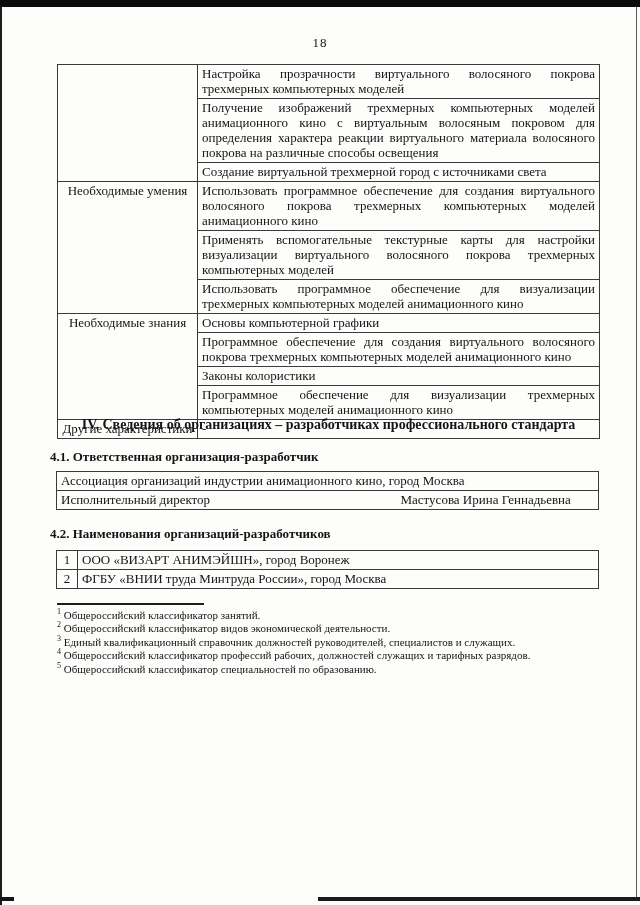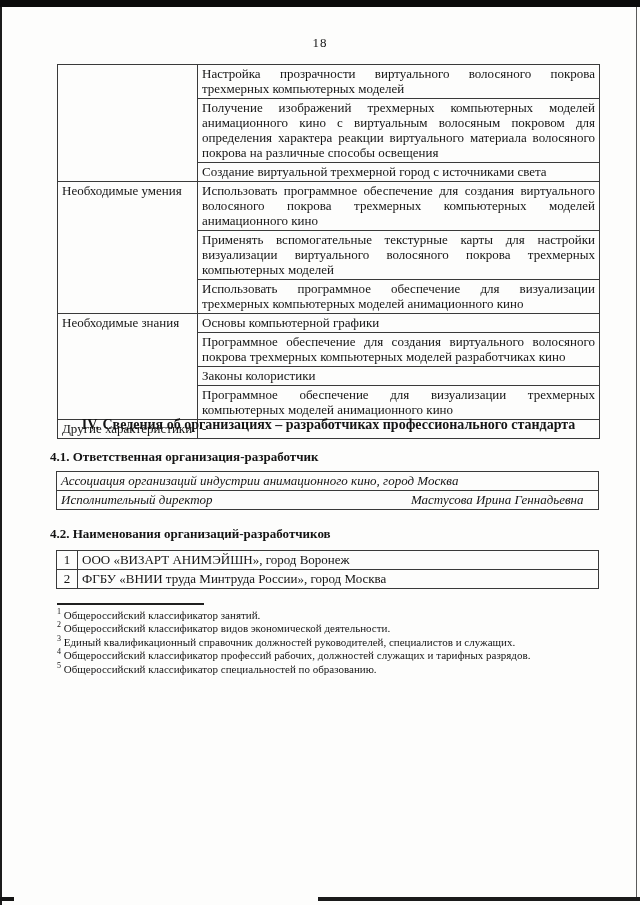--- a/index.html
+++ b/index.html
@@ -35,37 +35,37 @@
     line-height: 15px;
   }
   table.tbl td {
     border: 1px solid #3a3a3a;
     vertical-align: top;
     padding: 1px 4px 2px 4px;
     margin-top: 30px;
   }
 
   .main-table { position: absolute; top: 64px; left: 57px; }
-  .main-table td.lbl { text-align: left; }
+  .main-table td.lbl { text-align: center; }
   .main-table td.val { text-align: justify; }
 
   .sec4-title {
     position: absolute; top: 417px; left: 57px; width: 543px;
     text-align: center; font-weight: bold; font-size: 14px;
   }
   .sub-heading {
     position: absolute; left: 50px;
     font-weight: bold; font-size: 13px;
   }
   .h41 { top: 449px; }
   .h42 { top: 526px; }
 
-  .s41-table { position: absolute; top: 471px; left: 56px; font-style: italic; }
+  .s41-table { position: absolute; top: 471px; left: 56px; }
   .s41-table tr.nodiv td:first-child { border-right: none; }
-  .s41-table tr.nodiv td:last-child  { border-left: none; text-align: center; }
+  .s41-table tr.nodiv td:last-child  { border-left: none; text-align: left; }
 
   .s42-table { position: absolute; top: 550px; left: 56px; }
   .s42-table td.num { text-align: center; padding-left: 1px; padding-right: 1px; }
 
   .footnote-rule {
     position: absolute; top: 603px; left: 57px; width: 147px;
     border-top: 2px solid #1f1f1f;
   }
   .footnotes {
     position: absolute; top: 609px; left: 57px; width: 545px;
@@ -112,21 +112,21 @@
       </tr>
       <tr>
         <td class="val">Использовать программное обеспечение для визуализации трехмерных компьютерных моделей анимационного кино</td>
       </tr>
 
       <tr>
         <td class="lbl" rowspan="4">Необходимые знания</td>
         <td class="val">Основы компьютерной графики</td>
       </tr>
       <tr>
-        <td class="val">Программное обеспечение для создания виртуального волосяного покрова трехмерных компьютерных моделей разработчиках кино</td>
+        <td class="val">Программное обеспечение для создания виртуального волосяного покрова трехмерных компьютерных моделей анимационного кино</td>
       </tr>
       <tr>
         <td class="val">Законы колористики</td>
       </tr>
       <tr>
         <td class="val">Программное обеспечение для визуализации трехмерных компьютерных моделей анимационного кино</td>
       </tr>
 
       <tr>
         <td class="lbl">Другие характеристики</td>

